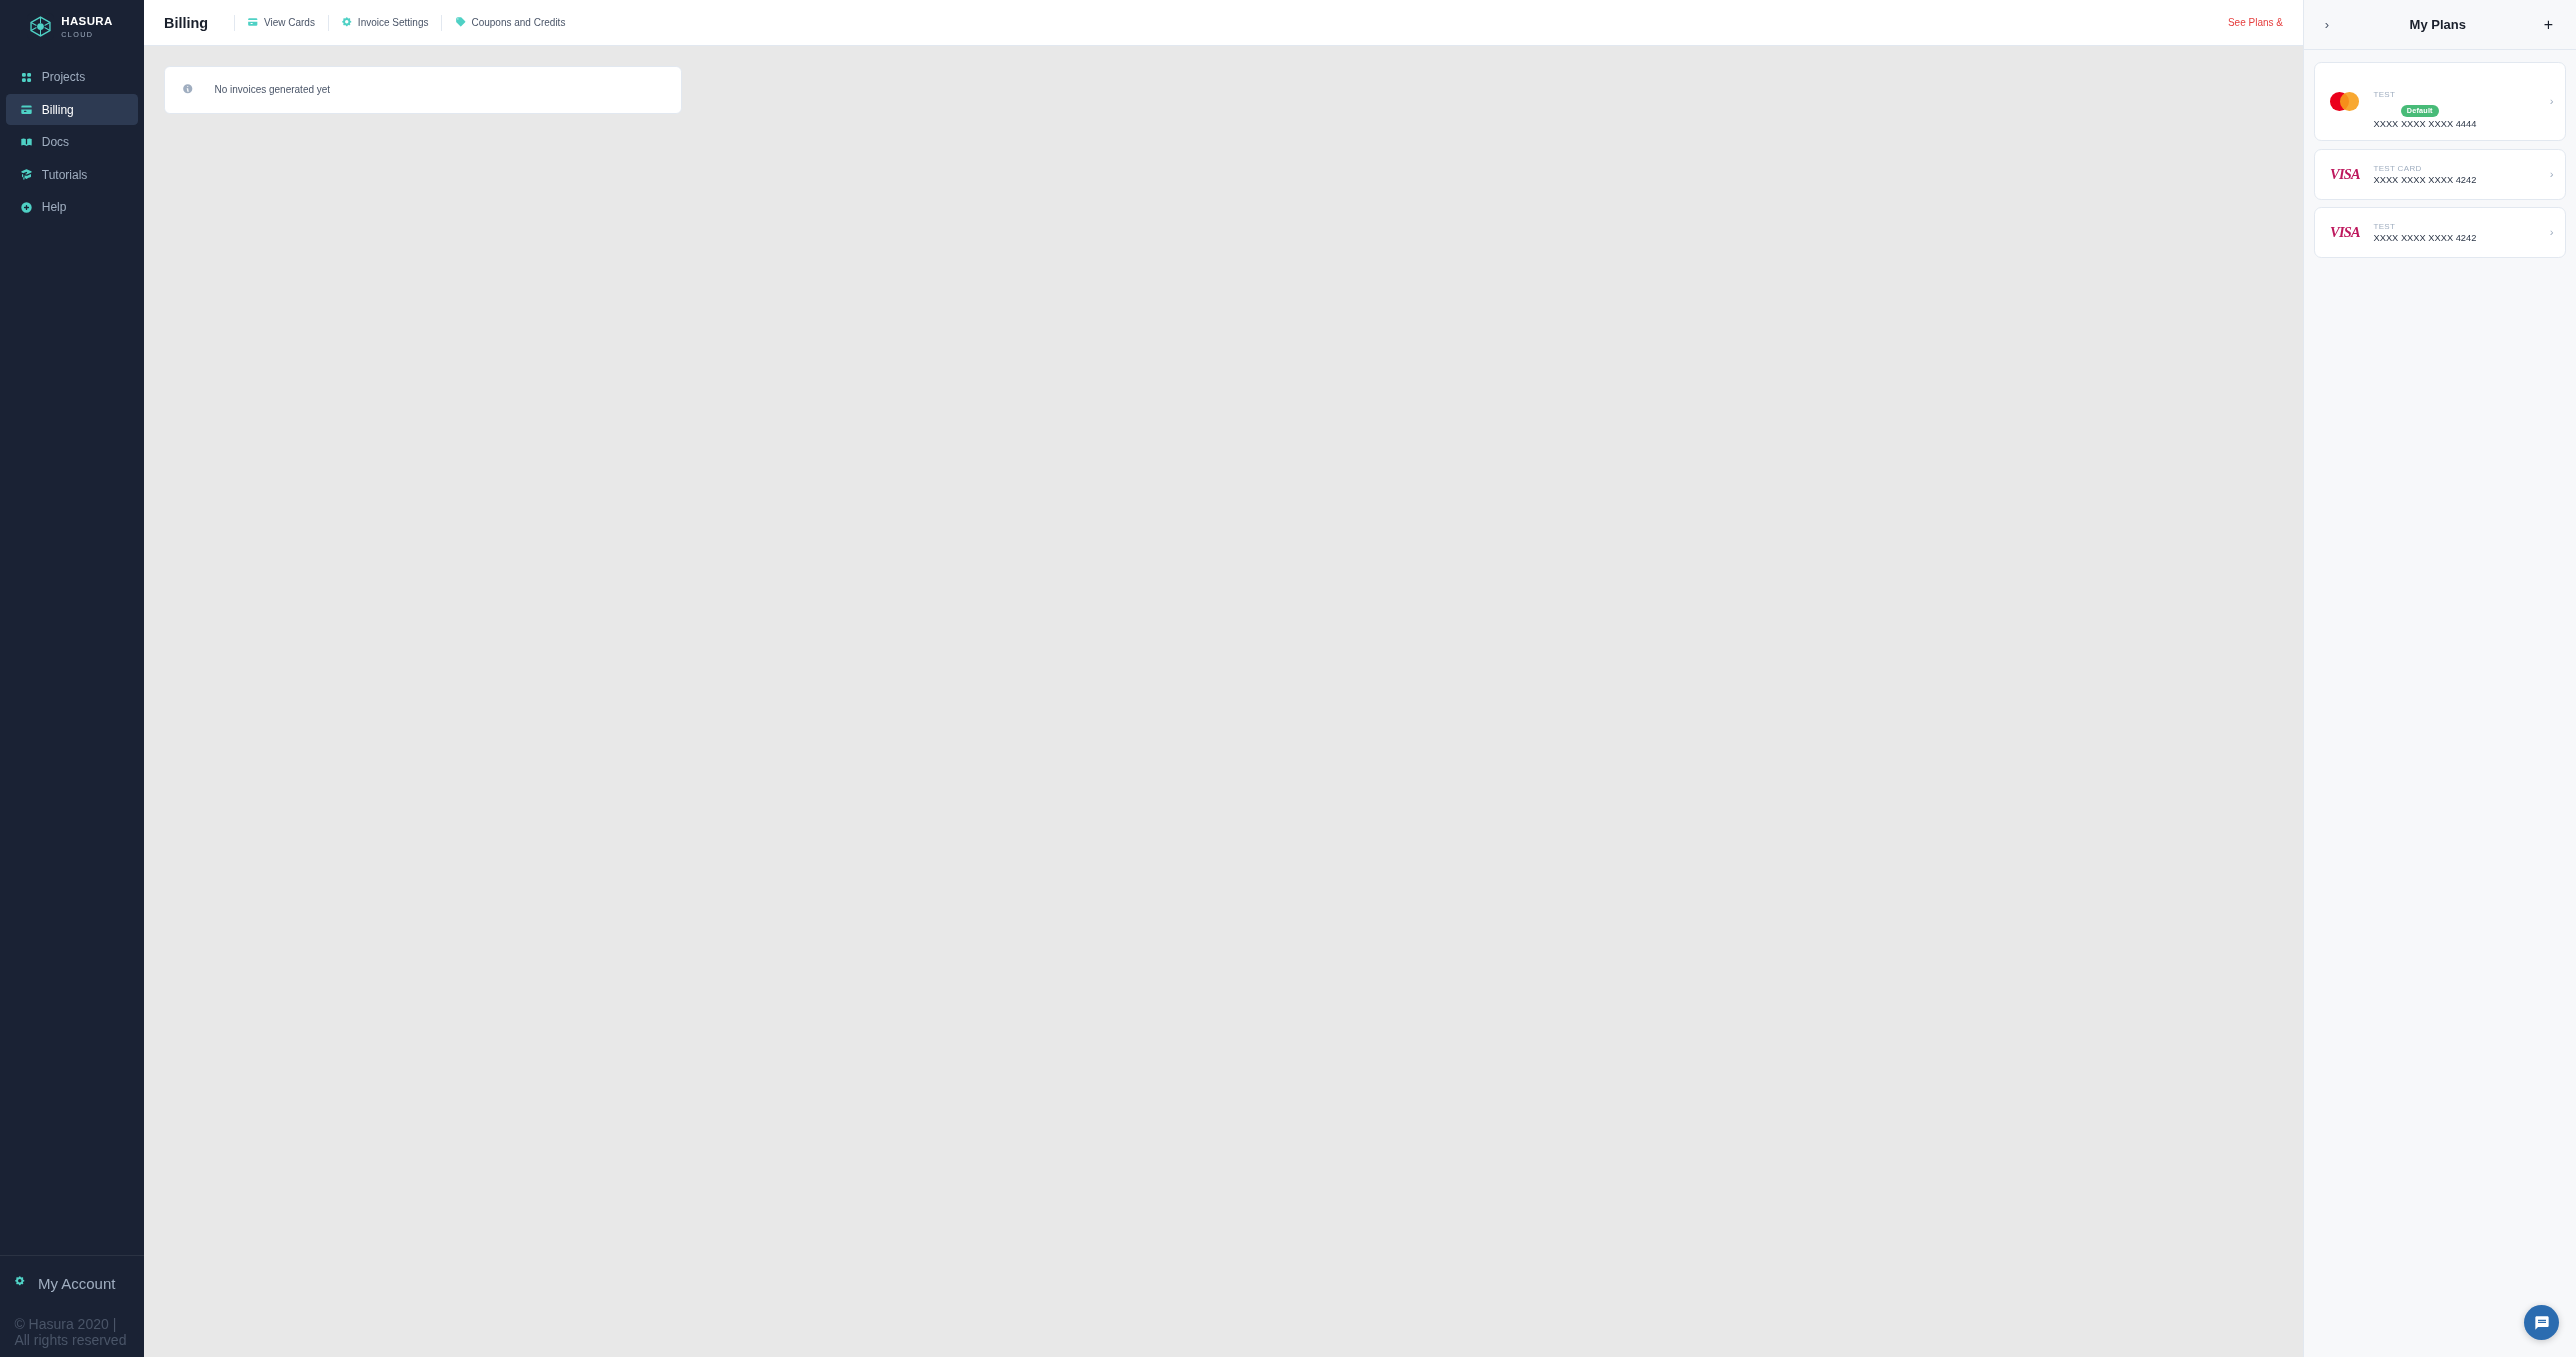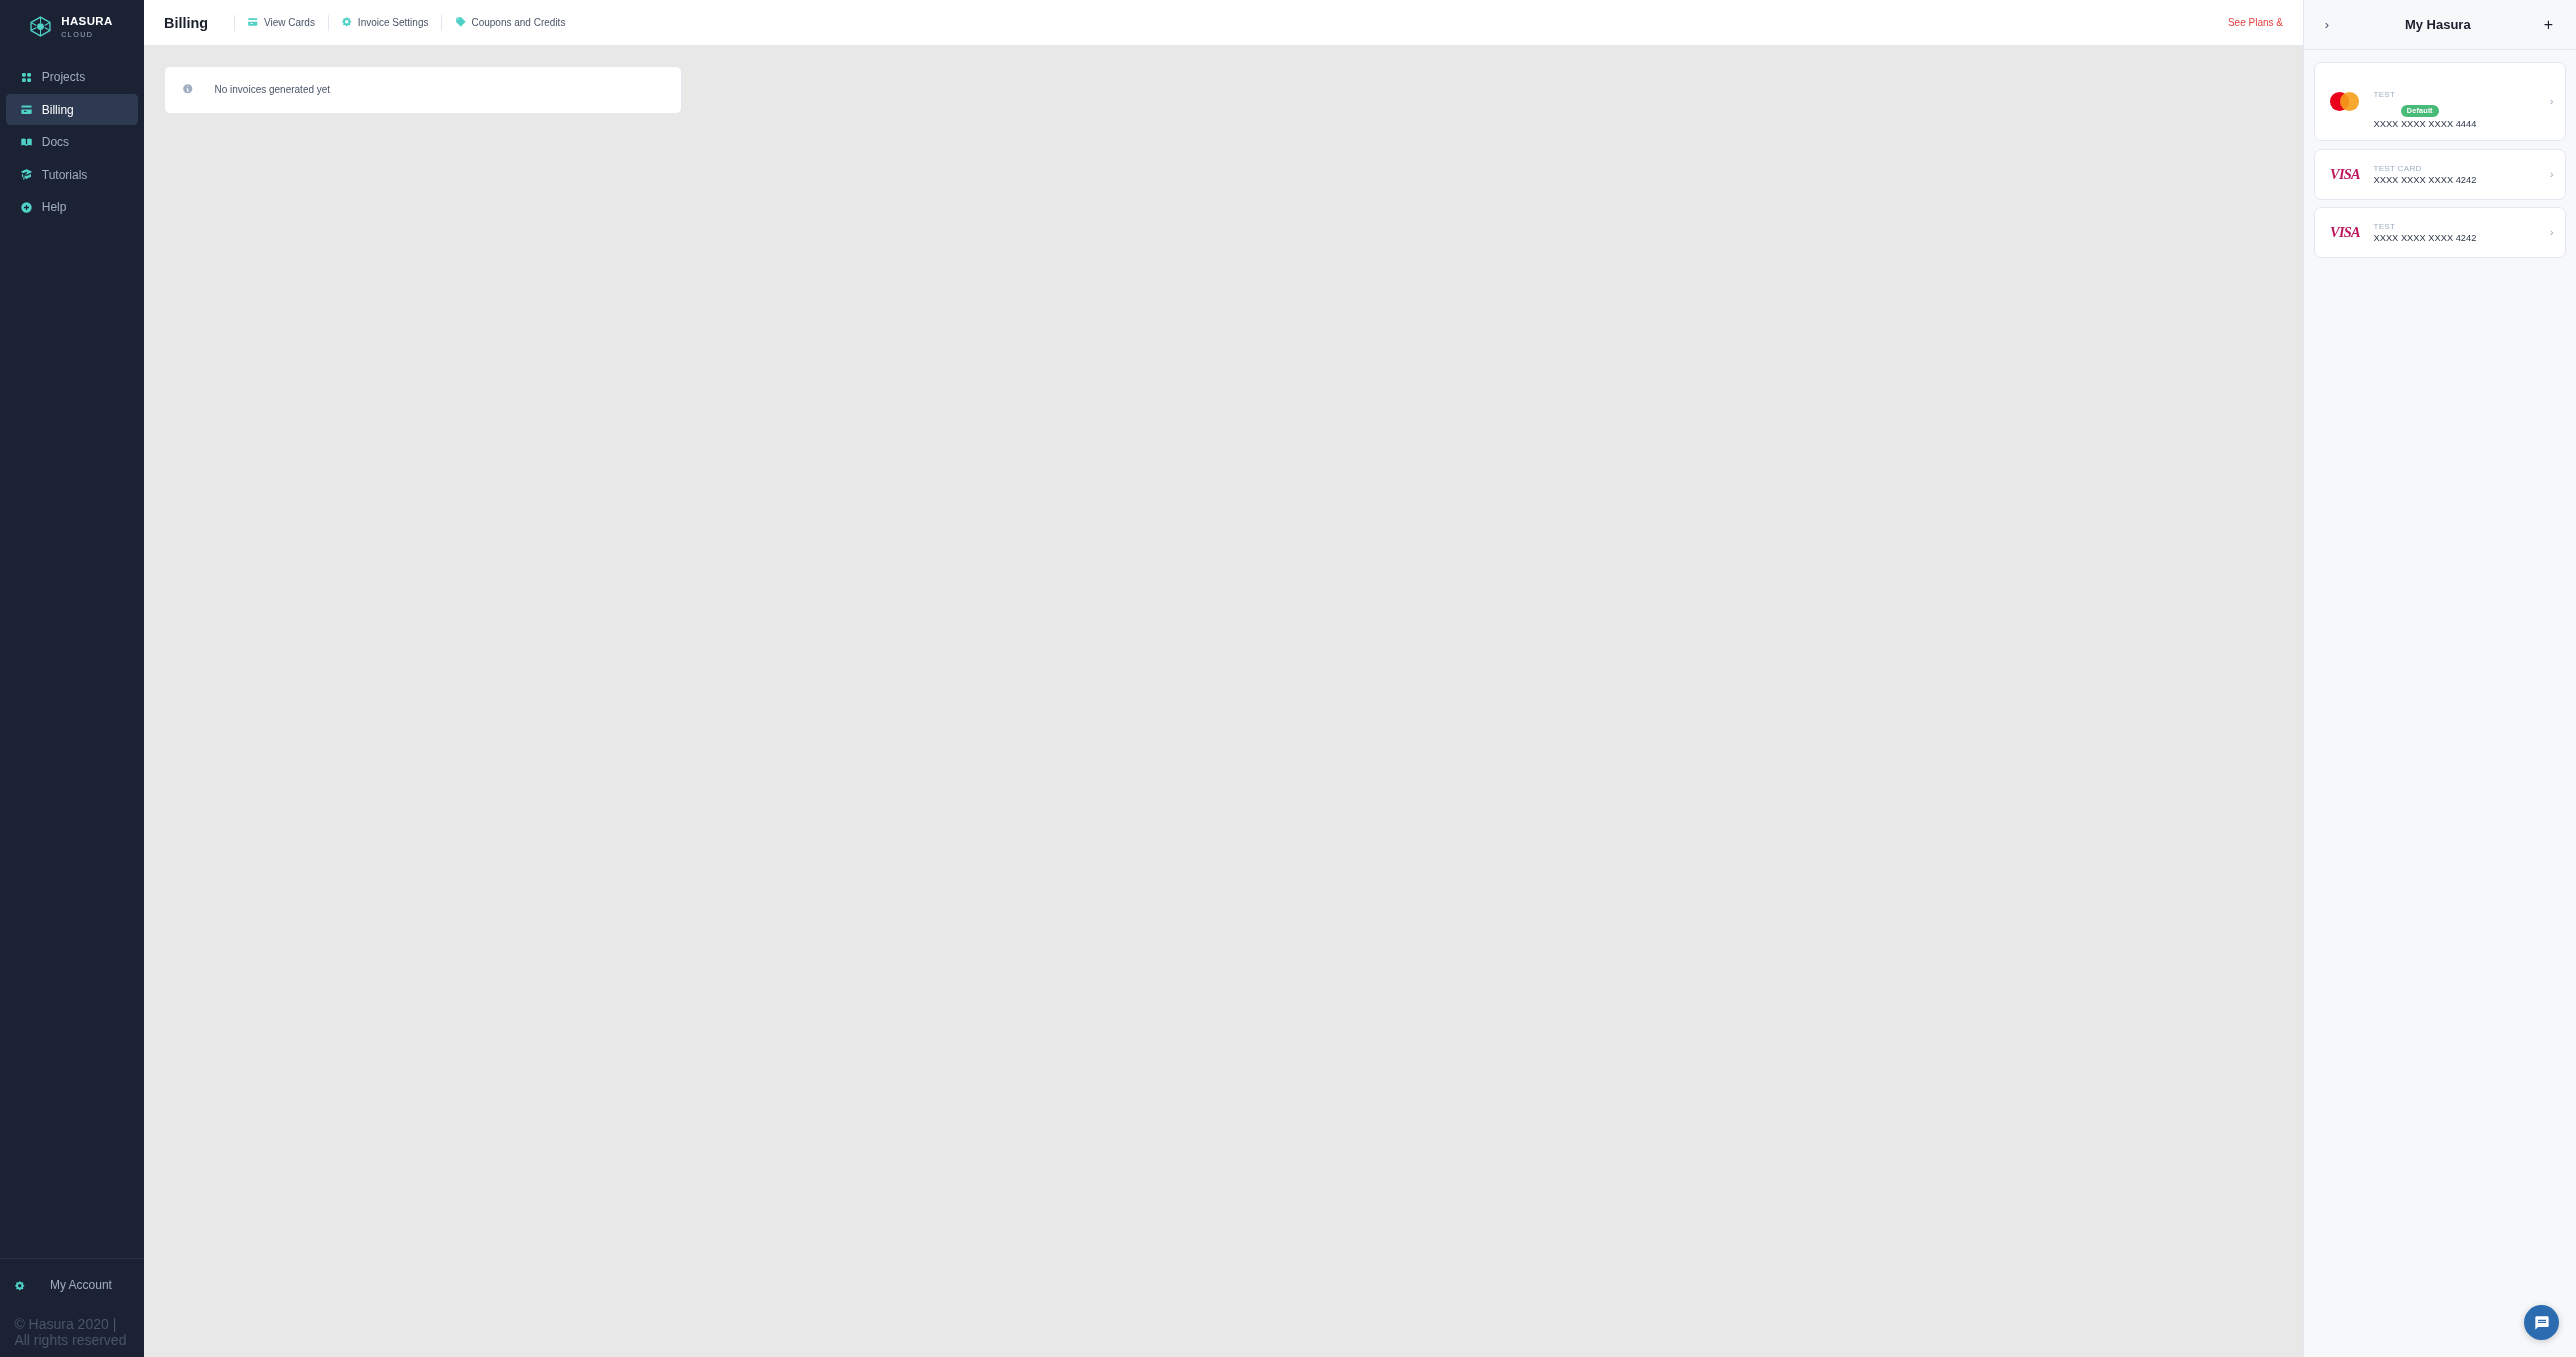--- a/index.html
+++ b/index.html
@@ -42,25 +42,25 @@
       transition: background 0.15s;
     }
     .sidebar-item.active { background: #2d3a52; color: #fff; }
     .sidebar-item-icon { width: 13px; height: 13px; flex-shrink: 0; color: #4fd1c5; }
     .sidebar-footer {
       padding: 11.5px 5.8px;
       border-top: 0.7px solid rgba(255,255,255,0.08);
     }
     .sidebar-footer-item {
       display: flex;
-      align-items: flex-end;
-      gap: 24px;
+      align-items: flex-start;
+      gap: 12px;
       padding: 7.2px 8.6px;
       color: #a0aec0;
-      font-size: 12px;
+      font-size: 15px;
       cursor: pointer;
     }
     .sidebar-copyright {
       padding: 5.8px 14.4px 8.6px;
       font-size: 14px;
       color: #4a5568;
     }
 
     
     .main {
@@ -377,21 +377,21 @@
           </svg>
       </span>
       <span>No invoices generated yet</span>
     </div>
   </div>
 </div>
 
 <aside class="right-panel">
   <div class="right-panel-header">
     <div class="panel-back-btn">›</div>
-    <span class="panel-title">My Hasura</span>
+    <span class="panel-title">My Plans</span>
     <div class="panel-add-btn">+</div>
   </div>
 
   <div class="cards-list">
 
     <div class="card-item">
       <div class="card-logo">
         <div class="mc-logo">
           <div class="mc-circle-left"></div>
           <div class="mc-circle-right"></div>

